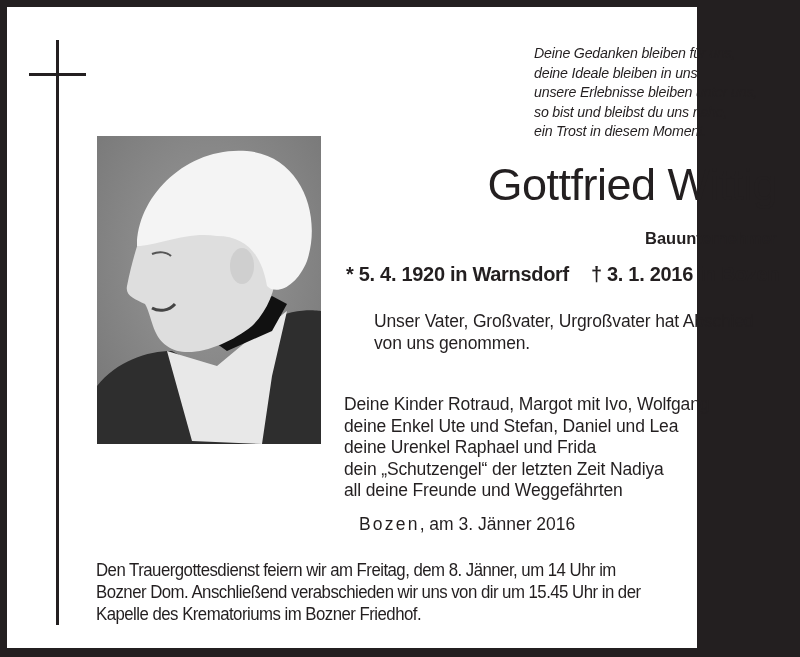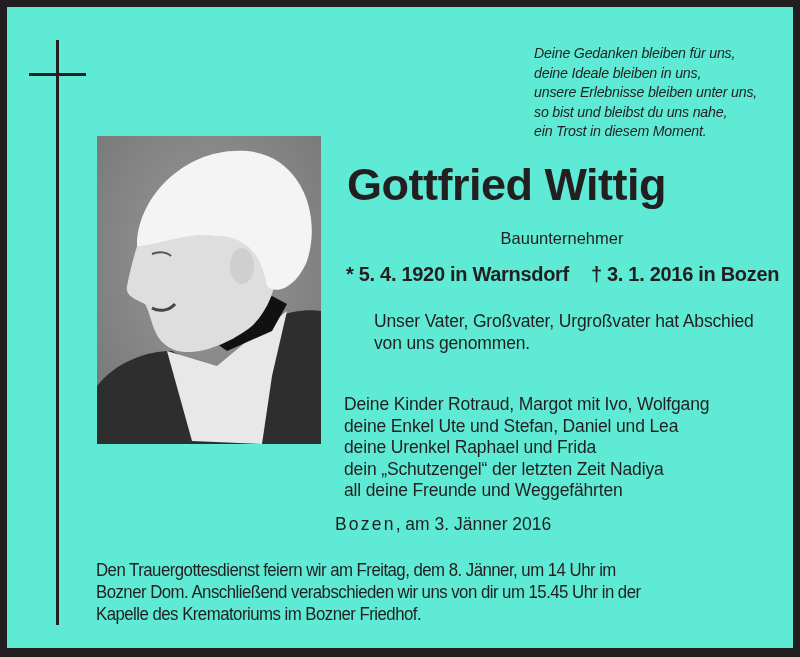--- a/index.html
+++ b/index.html
@@ -7,22 +7,22 @@
     width: 800px; height: 657px;
     background: #231f20;
     position: relative;
     overflow: hidden;
     font-family: "Liberation Sans", sans-serif;
     color: #231f20;
   }
   .card {
     position: absolute;
     left: 7px; top: 7px;
-    width: 786px; height: 641px;
-    background: #5eead4;
+    width: 690px; height: 641px;
+    background: #ffffff;
   }
   .cross-v {
     position: absolute;
     left: 49px; top: 33px;
     width: 3px; height: 585px;
     background: #231f20;
   }
   .cross-h {
     position: absolute;
     left: 22px; top: 66px;
@@ -43,32 +43,32 @@
     left: 90px; top: 129px;
     width: 224px; height: 308px;
     background: #8a8a8a;
     overflow: hidden;
   }
   .photo svg { display: block; }
   .name {
     position: absolute;
     left: 340px; top: 150px;
     width: 430px;
-    text-align: left;
-    font-weight: bold;
+    text-align: right;
+    font-weight: normal;
     font-size: 45px;
     letter-spacing: -0.5px;
     line-height: 56px;
   }
   .profession {
     position: absolute;
     left: 340px; top: 222px;
     width: 430px;
-    text-align: center;
-    font-weight: normal;
+    text-align: right;
+    font-weight: bold;
     font-size: 16.5px;
   }
   .dates {
     position: absolute;
     left: 339px; top: 256px;
     font-weight: bold;
     font-size: 20px;
     letter-spacing: -0.3px;
     white-space: pre;
   }
@@ -78,21 +78,21 @@
     left: 337px;
     font-size: 17.5px;
     line-height: 21.5px;
     letter-spacing: -0.15px;
     white-space: pre;
   }
   .intro { top: 304px; margin-left: 30px; }
   .family { top: 387px; }
   .signoff {
     position: absolute;
-    left: 328px; top: 507px;
+    left: 352px; top: 507px;
     font-size: 17.5px;
     white-space: pre;
   }
   .signoff .place { letter-spacing: 2.2px; }
   .service {
     position: absolute;
     left: 89px; top: 552px;
     font-size: 17.5px;
     line-height: 22px;
     letter-spacing: -0.55px;

